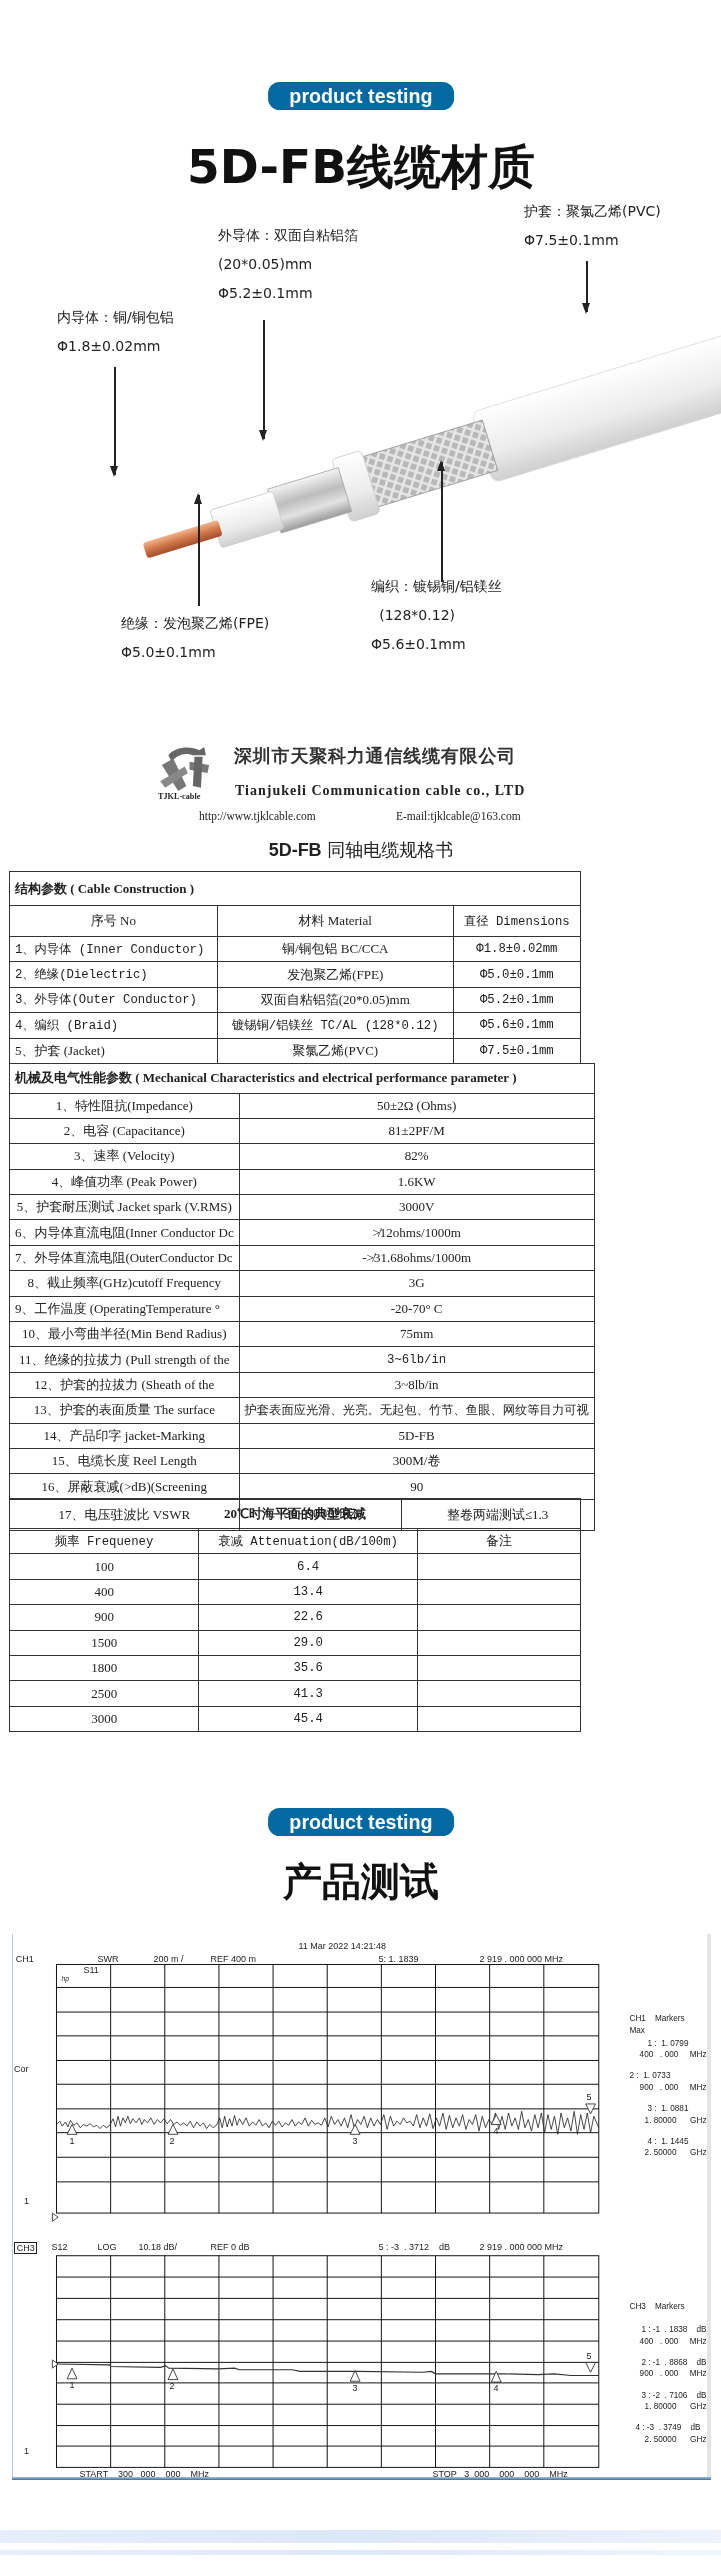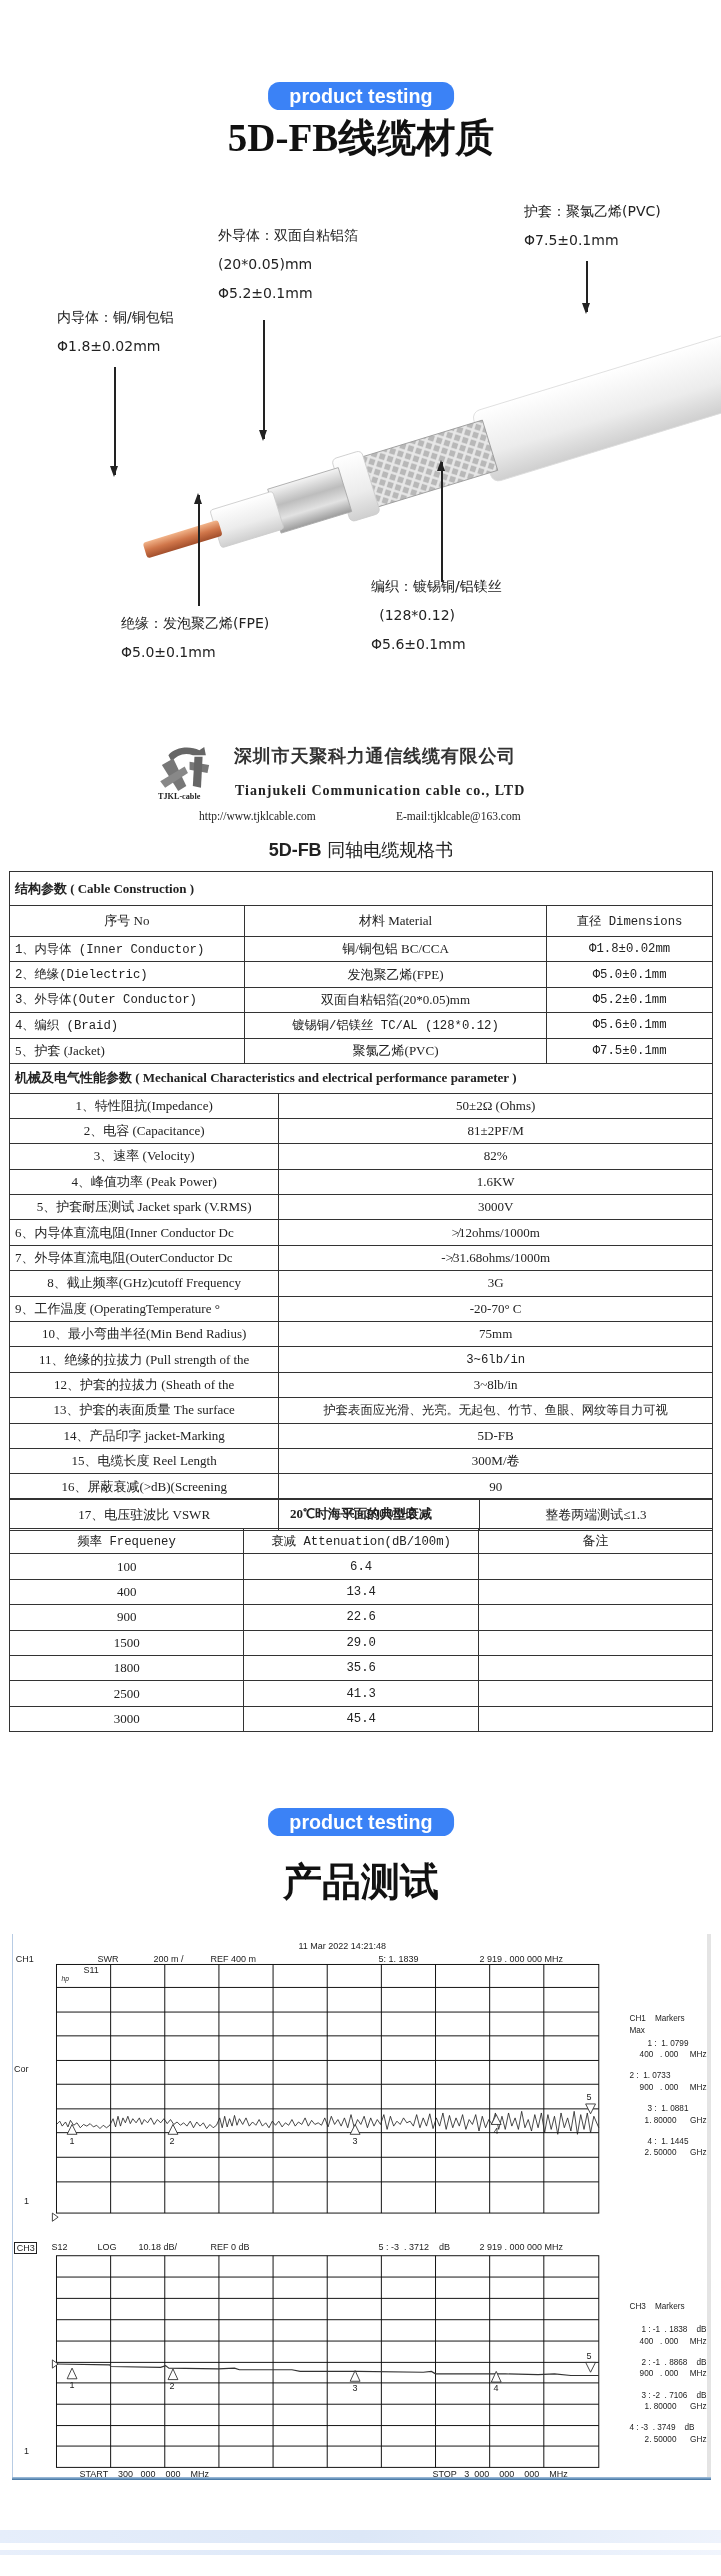--- a/index.html
+++ b/index.html
@@ -1,59 +1,59 @@
 <!DOCTYPE html>
 <html style="font-size:13px"><head>
 <meta charset="utf-8">
 <style>
   * { box-sizing: border-box; margin: 0; padding: 0; }
   html, body { width: 722px; background: #ffffff; }
   body { position: relative; height: 2576px; overflow: hidden; font-family: "DejaVu Sans", sans-serif; color: #111; }
   .abs { position: absolute; }
 
   
-  .pill { position: absolute; left: 50%; transform: translateX(-50%); background: #3b82f6; color: #fff;
+  .pill { position: absolute; left: 50%; transform: translateX(-50%); background: #0369a1; color: #fff;
           border-radius: 11.5px; font-family: "Liberation Sans", sans-serif; font-size: 19.7px; font-weight: bold;
           height: 28px; line-height: 28px; padding: 0 21.3px; white-space: nowrap; }
   .big-title { position: absolute; left: 0; width: 722px; text-align: center; font-family: "DejaVu Sans", sans-serif;
                font-weight: bold; color: #111; }
 
   
   .callout { position: absolute; font-family: "DejaVu Sans", sans-serif; font-size: 14px; color: #222; line-height: 29px; white-space: nowrap; }
   .arrow-line { position: absolute; width: 1.6px; background: #222; }
   .arrow-down::after { content: ""; position: absolute; left: -4.1px; bottom: -1.6px; border-left: 4.9px solid transparent; border-right: 4.9px solid transparent; border-top: 11.5px solid #222; }
   .arrow-up::after { content: ""; position: absolute; left: -4.1px; top: -1.6px; border-left: 4.9px solid transparent; border-right: 4.9px solid transparent; border-bottom: 11.5px solid #222; }
 
   
   .company-cn { position: absolute; left: 234px; top: 744px; font-family: "DejaVu Serif", serif; font-size: 18px; font-weight: bold; color: #333; letter-spacing: 0.8px; }
   .company-en { position: absolute; left: 235px; top: 783px; font-family: "Liberation Serif", serif; font-size: 14px; font-weight: bold; color: #222; letter-spacing: 1px; }
   .logo-text { position: absolute; left: 158px; top: 792px; font-family: "Liberation Serif", serif; font-size: 8.2px; font-weight: bold; color: #222; }
   .contact { position: absolute; top: 810px; font-family: "Liberation Serif", serif; font-size: 11.5px; color: #222; }
   .spec-title { position: absolute; left: 0; width: 722px; top: 838px; text-align: center; font-size: 18px; color: #222; }
   .spec-title b { font-family: "Liberation Sans", sans-serif; font-weight: bold; }
 
   
-  table.spec { position: absolute; left: 9px; width: 704px; border-collapse: collapse; font-family: "Liberation Serif", serif; font-size: 13px; color: #222; }
+  table.spec { position: absolute; left: 9px; width: 572px; border-collapse: collapse; font-family: "Liberation Serif", serif; font-size: 13px; color: #222; }
   table.spec td { border: 1.2px solid #333; padding: 0 4.9px; height: 25.4px; white-space: nowrap; overflow: hidden; }
   table.spec td.c { text-align: center; }
   table.spec td.section { font-weight: bold; font-size: 13px; text-align: left; }
   table.spec td.mono { font-family: "Liberation Mono", monospace; font-size: 12.3px; }
 
   
   .vna { position: absolute; left: 11.5px; top: 1934px; width: 699px; height: 545px; border-left: 0.8px solid #b8cce4; border-right: 4.1px solid #e4e4e4; background: #fff; font-family: "Liberation Sans", sans-serif; color: #222; }
   .vna .t { position: absolute; font-size: 9px; white-space: nowrap; }
   .vna svg { position: absolute; left: 0; top: 0; }
   .vna-bottom { position: absolute; left: 11.5px; top: 2477px; width: 699px; height: 3.3px; background: linear-gradient(#a8c4e0, #3b6f9e); }
   .blue-strip { position: absolute; left: 0; width: 722px; }
 </style>
 </head>
 <body>
 
 <div class="pill" style="top:82px;">product testing</div>
-<div class="big-title" style="top:111px; font-size:39px;font-family:Liberation Serif, serif;">5D-FB线缆材质</div>
+<div class="big-title" style="top:136px; font-size:47px;">5D-FB线缆材质</div>
 
 <div class="abs" style="left:0;top:189px;width:722px;height:492px;">
   <svg width="722" height="492" viewBox="0 0 880 600">
     <defs>
       <linearGradient id="copper" x1="0" y1="0" x2="0" y2="1">
         <stop offset="0" stop-color="#f2b48a"></stop>
           <stop offset="0.5" stop-color="#d0764a"></stop>
           <stop offset="1" stop-color="#a24f2c"></stop>
       </linearGradient>
       <linearGradient id="white" x1="0" y1="0" x2="0" y2="1">
@@ -432,21 +432,21 @@
   <span class="t" style="left:574px;top:417px;">5</span>
 
   <div class="abs" style="left:617px;top:367px;width:77px;font-size:8.2px;line-height:11.5px;">
     <div style="white-space:pre;margin-bottom:11.5px;">CH3    Markers</div>
     <div style="white-space:pre;text-align:right;">1 : -1  . 1838    dB</div>
     <div style="text-align:right;white-space:pre;margin-bottom:9.8px;">400   . 000     MHz</div>
     <div style="white-space:pre;text-align:right;">2 : -1  . 8868    dB</div>
     <div style="text-align:right;white-space:pre;margin-bottom:9.8px;">900   . 000     MHz</div>
     <div style="white-space:pre;text-align:right;">3 : -2  . 7106    dB</div>
     <div style="text-align:right;white-space:pre;margin-bottom:9.8px;">1. 80000      GHz</div>
-    <div style="white-space:pre;text-align:left;">4 : -3  . 3749    dB</div>
+    <div style="white-space:pre;text-align:center;">4 : -3  . 3749    dB</div>
     <div style="text-align:right;white-space:pre;">2. 50000      GHz</div>
   </div>
 
   <span class="t" style="left:67px;top:535px;white-space:pre;">START    300   000    000    MHz</span>
   <span class="t" style="left:420px;top:535px;white-space:pre;">STOP   3  000    000    000    MHz</span>
 </div>
 <div class="vna-bottom"></div>
 
 <div class="blue-strip" style="top:2530px;height:13px;background:linear-gradient(to right,#e6eefb,#dce7f7 50%,#eef3fc);"></div>
 <div class="blue-strip" style="top:2550px;height:4.9px;background:linear-gradient(to right,#e8effb,#dde8f8 50%,#f1f5fd);"></div>

